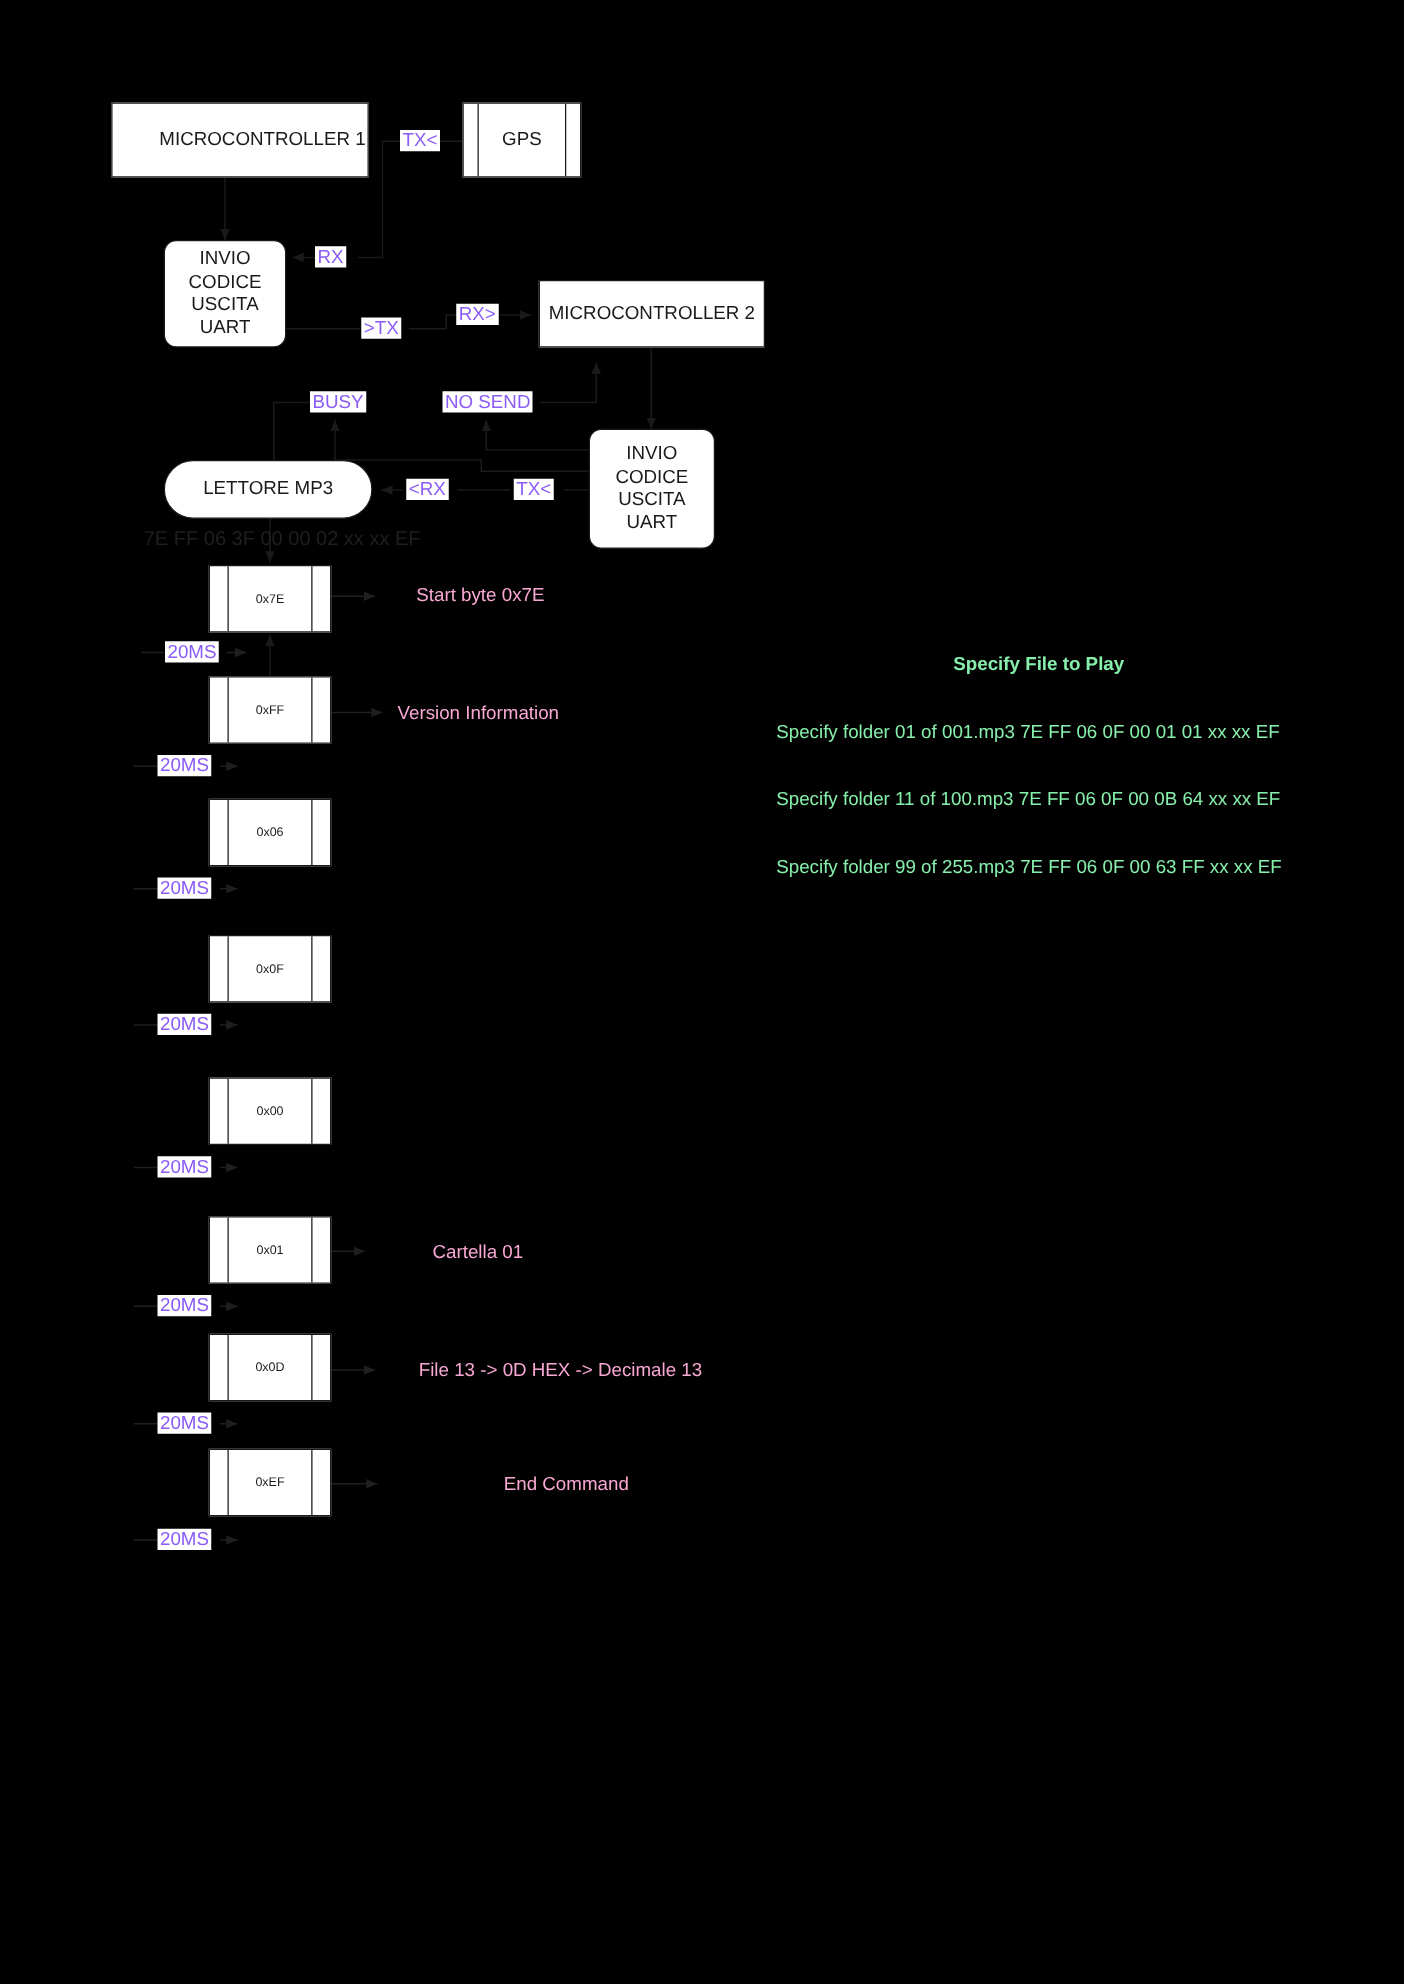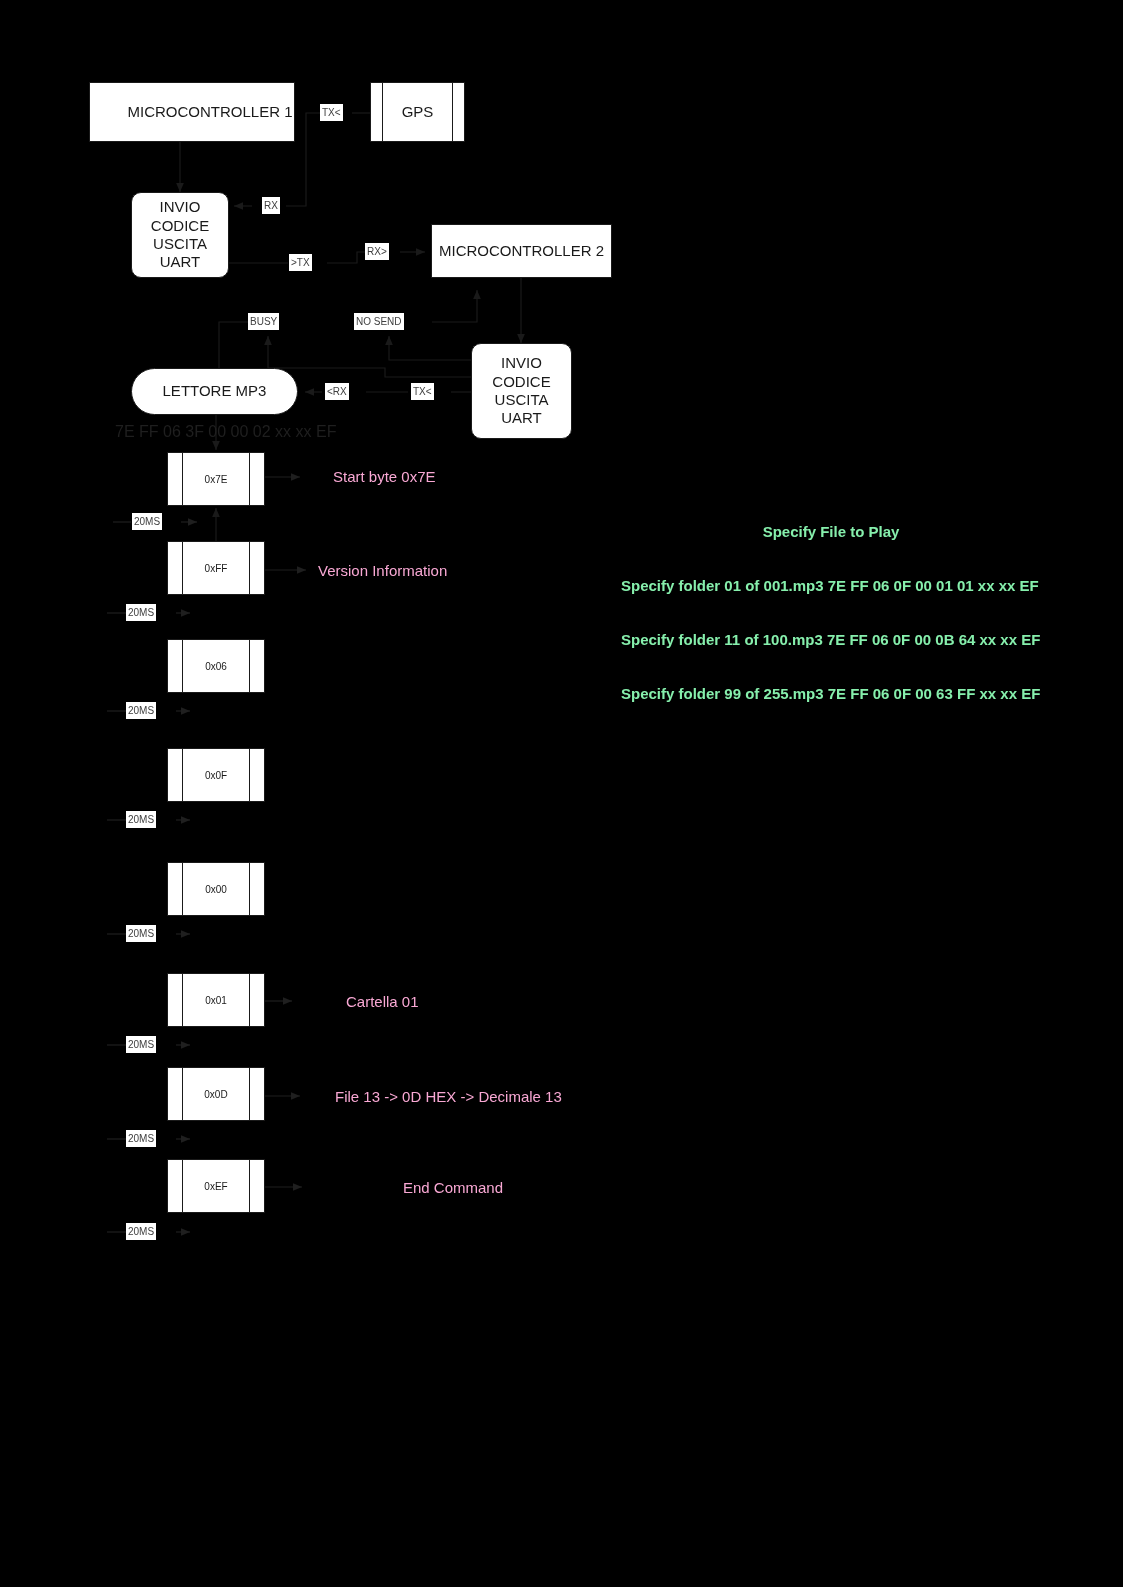--- a/index.html
+++ b/index.html
@@ -15,37 +15,37 @@
   .node.round{border-radius:10px;}
   .node.stadium{border-radius:999px;}
   .node .lbl{display:block;white-space:pre-line;}
 
   
   .proc::before,.proc::after{content:"";position:absolute;top:0;bottom:0;width:1px;background:#1a1a1a;}
   .proc::before{left:11px;}
   .proc::after{right:11px;}
 
   
-  .elabel{position:absolute;background:#fff;color:#404040;font-size:10px;line-height:17px;
+  .elabel{position:absolute;background:#fff;color:#8b5cf6;font-size:15px;line-height:17px;
           padding:0 2px;white-space:nowrap;z-index:5;}
 
   
   .byte{position:absolute;width:98px;height:54px;background:#fff;border:1px solid #1a1a1a;
         display:flex;align-items:center;justify-content:center;box-sizing:border-box;
         color:#1a1a1a;font-size:10px;z-index:3;}
   .byte::before,.byte::after{content:"";position:absolute;top:0;bottom:0;width:1px;background:#1a1a1a;}
   .byte::before{left:14px;}
   .byte::after{right:14px;}
 
   
   .anno{position:absolute;color:#f9a8d4;font-size:15px;white-space:nowrap;z-index:4;}
   .hexline{position:absolute;color:#1f1f1f;font-size:16px;white-space:nowrap;z-index:4;}
   .specify{position:absolute;color:#86efac;font-size:15px;line-height:18px;white-space:pre;z-index:4;}
   .specify .ttl{display:block;text-align:center;font-weight:bold;}
-  .specify .row{display:block;font-weight:bold;}
+  .specify .row{display:block;font-weight:normal;}
 </style>
 </head>
 <body>
 
 <div id="stage">
 
   <svg id="wires" viewBox="0 0 1123 1587">
     <defs>
       <marker id="ah" markerWidth="9" markerHeight="9" refX="7.5" refY="3.2" orient="auto">
         <path d="M0,0 L7.5,3.2 L0,6.4 z" fill="#1a1a1a"></path>
@@ -135,21 +135,21 @@
 CODICE
 USCITA
 UART</span>
   </div>
 
   <div class="node stadium" style="left:131px;top:368px;width:167px;height:47px;">
     <span class="lbl">LETTORE MP3</span>
   </div>
 
   <div class="elabel" style="left:320px;top:104px;">TX&lt;</div>
-  <div class="elabel" style="left:252px;top:197px;margin-left:10px;">RX</div>
+  <div class="elabel" style="left:252px;top:197px;">RX</div>
   <div class="elabel" style="left:289px;top:254px;">&gt;TX</div>
   <div class="elabel" style="left:365px;top:243px;">RX&gt;</div>
   <div class="elabel" style="left:248px;top:313px;">BUSY</div>
   <div class="elabel" style="left:354px;top:313px;">NO SEND</div>
   <div class="elabel" style="left:325px;top:383px;">&lt;RX</div>
   <div class="elabel" style="left:411px;top:383px;">TX&lt;</div>
 
   <div class="hexline" style="left:115px;top:423px;">7E FF 06 3F 00 00 02 xx xx EF</div>
 
   <div class="byte" style="left:167px;top:452px;">

